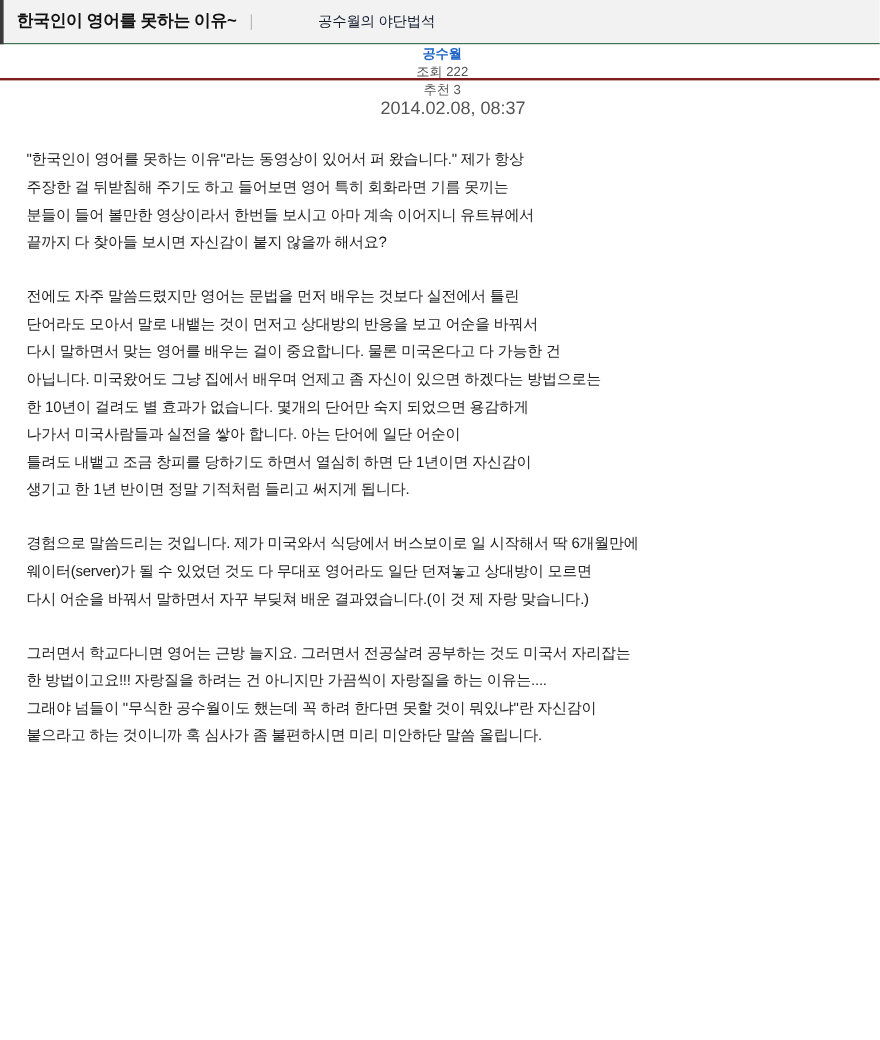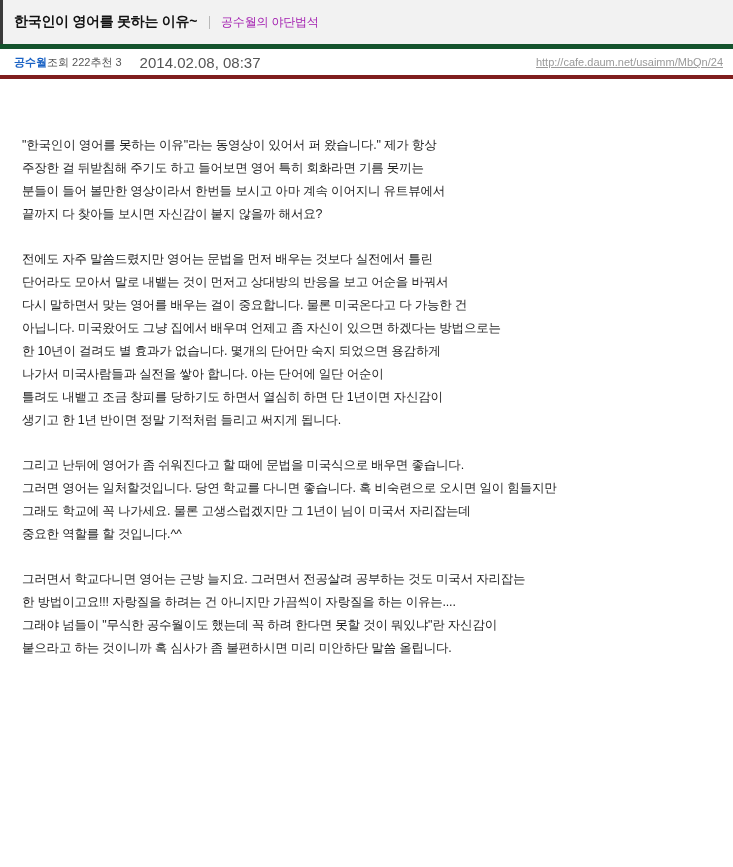--- a/index.html
+++ b/index.html
@@ -18,23 +18,23 @@
   .page {
     position: relative;
     width: 733px;
     height: 867px;
     background: #ffffff;
     box-sizing: border-box;
   }
   
   .title-bar {
     position: relative;
-    height: 49px;
+    height: 37px;
     background: #f2f2f2;
-    border-bottom: 5px solid #14532d;
+    border-bottom: 1px solid #14532d;
     display: flex;
     align-items: center;
     padding-left: 14px;
     box-sizing: border-box;
   }
   .title-bar .accent {
     position: absolute;
     left: 0;
     top: 0;
     width: 3px;
@@ -50,34 +50,36 @@
   .title-sep {
     display: inline-block;
     width: 1px;
     height: 13px;
     background: #b9b9b9;
     margin: 0 11px 0 12px;
     vertical-align: -2px;
   }
   .board-name {
     font-size: 12px;
-    color: #a21caf;
+    color: #0f172a;
     letter-spacing: -0.2px;
+    margin-left: 44px;
   }
   
   .meta-bar {
     position: relative;
     height: 30px;
     background: #ffffff;
-    border-bottom: 4px solid #7f1d1d;
+    border-bottom: 2px solid #7f1d1d;
     display: flex;
     align-items: center;
     padding: 0 10px 0 14px;
     box-sizing: border-box;
     font-size: 11px;
+    flex-direction: column;
   }
   .author {
     color: #1a62c4;
     font-weight: bold;
     font-size: 11px;
   }
   .meta-item {
     color: #555555;
     font-size: 11px;
   }
@@ -138,24 +140,23 @@
 분들이 들어 볼만한 영상이라서 한번들 보시고 아마 계속 이어지니 유트뷰에서
 끝까지 다 찾아들 보시면 자신감이 붙지 않을까 해서요?</p>
     <p class="para">전에도 자주 말씀드렸지만 영어는 문법을 먼저 배우는 것보다 실전에서 틀린
 단어라도 모아서 말로 내뱉는 것이 먼저고 상대방의 반응을 보고 어순을 바꿔서
 다시 말하면서 맞는 영어를 배우는 걸이 중요합니다. 물론 미국온다고 다 가능한 건
 아닙니다. 미국왔어도 그냥 집에서 배우며 언제고 좀 자신이 있으면 하겠다는 방법으로는
 한 10년이 걸려도 별 효과가 없습니다. 몇개의 단어만 숙지 되었으면 용감하게
 나가서 미국사람들과 실전을 쌓아 합니다. 아는 단어에 일단 어순이
 틀려도 내뱉고 조금 창피를 당하기도 하면서 열심히 하면 단 1년이면 자신감이
 생기고 한 1년 반이면 정말 기적처럼 들리고 써지게 됩니다.</p>
-    <p class="para">그리고 난뒤에 영어가 좀 쉬워진다고 할 때에 문법을 미국식으로 배우면 좋습니다.
-그러면 영어는 일처할것입니다. 당연 학교를 다니면 좋습니다. 혹 비숙련으로 오시면 일이 힘들지만
-그래도 학교에 꼭 나가세요. 물론 고생스럽겠지만 그 1년이 님이 미국서 자리잡는데
-중요한 역할를 할 것입니다.^^</p>
+    <p class="para">경험으로 말씀드리는 것입니다. 제가 미국와서 식당에서 버스보이로 일 시작해서 딱 6개월만에
+웨이터(server)가 될 수 있었던 것도 다 무대포 영어라도 일단 던져놓고 상대방이 모르면
+다시 어순을 바꿔서 말하면서 자꾸 부딪쳐 배운 결과였습니다.(이 것 제 자랑 맞습니다.)</p>
     <p class="para last">그러면서 학교다니면 영어는 근방 늘지요. 그러면서 전공살려 공부하는 것도 미국서 자리잡는
 한 방법이고요!!! 자랑질을 하려는 건 아니지만 가끔씩이 자랑질을 하는 이유는....
 그래야 넘들이 "무식한 공수월이도 했는데 꼭 하려 한다면 못할 것이 뭐있냐"란 자신감이
 붙으라고 하는 것이니까 혹 심사가 좀 불편하시면 미리 미안하단 말씀 올립니다.</p>
 
   </div>
 
 </div>
 
 </body></html>

